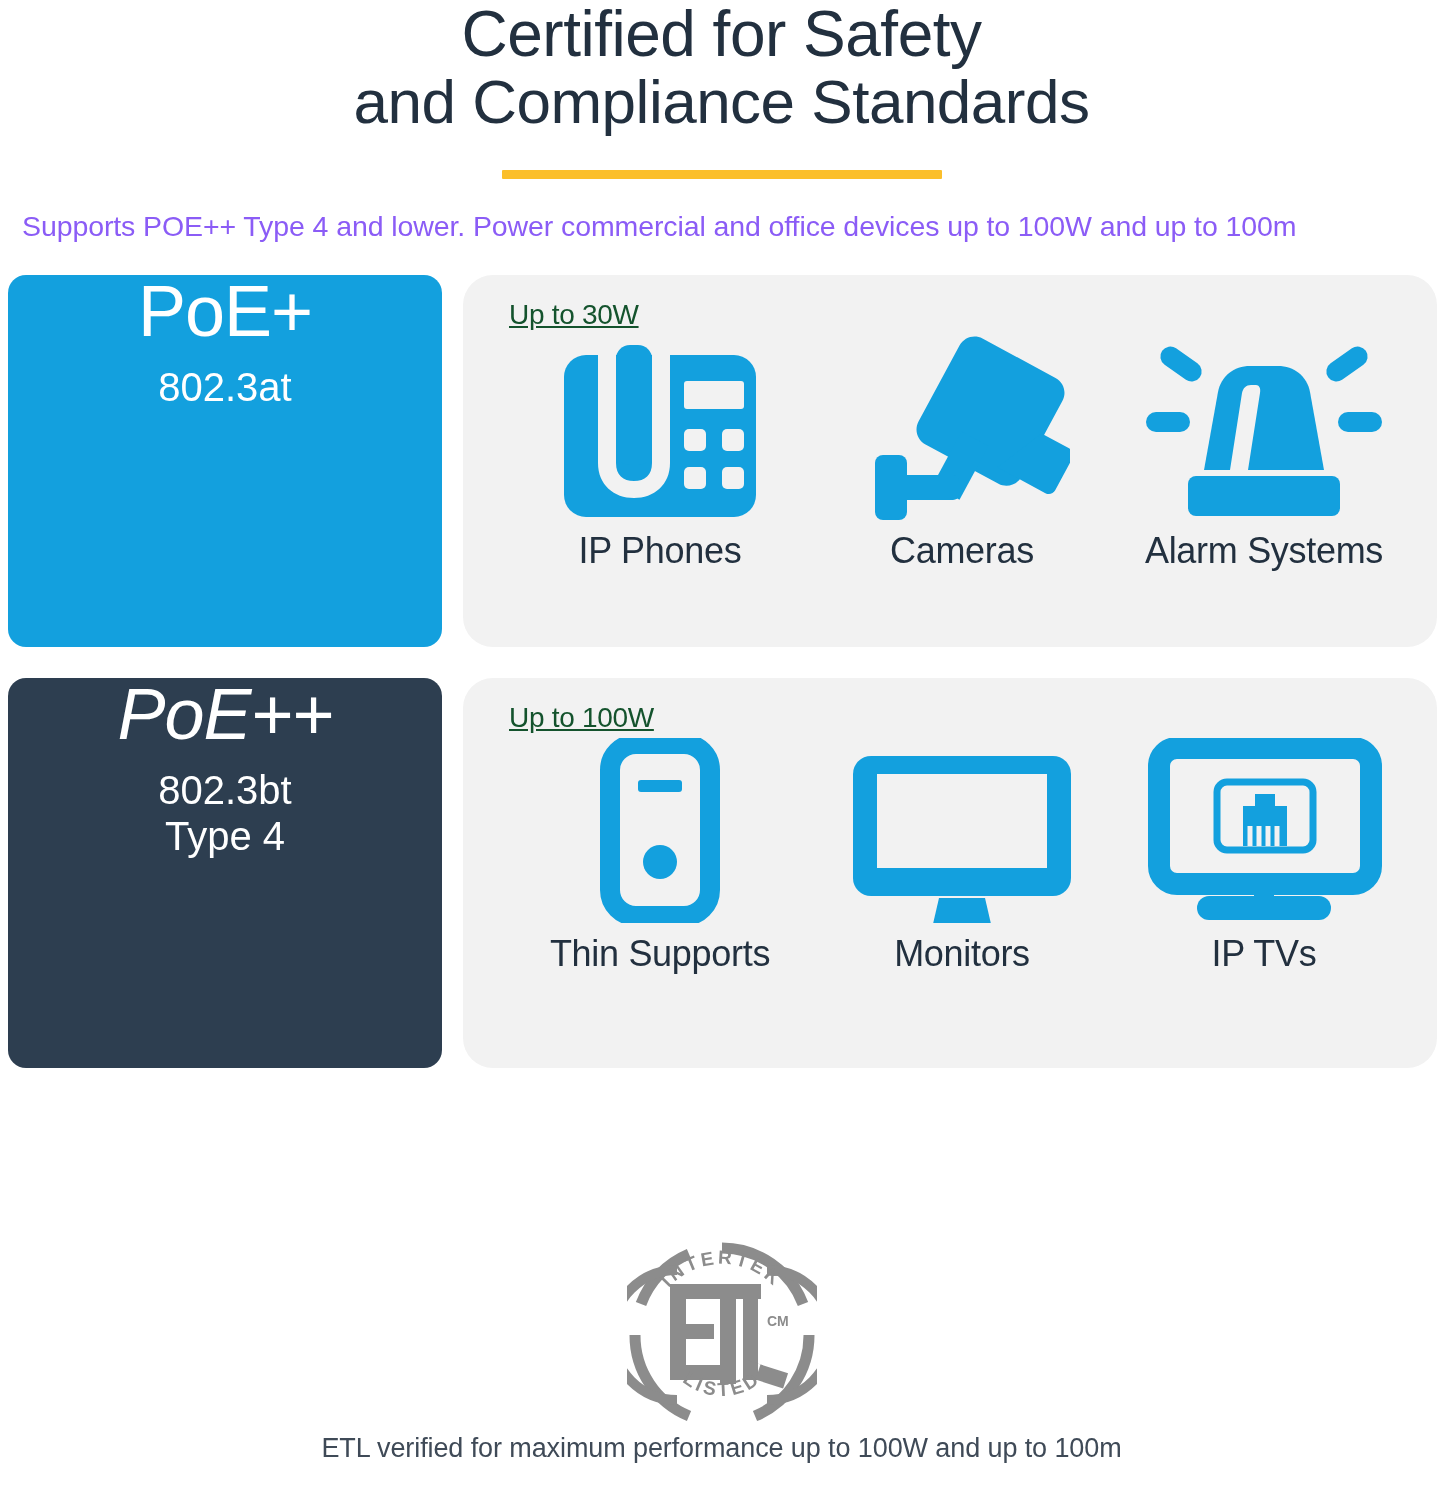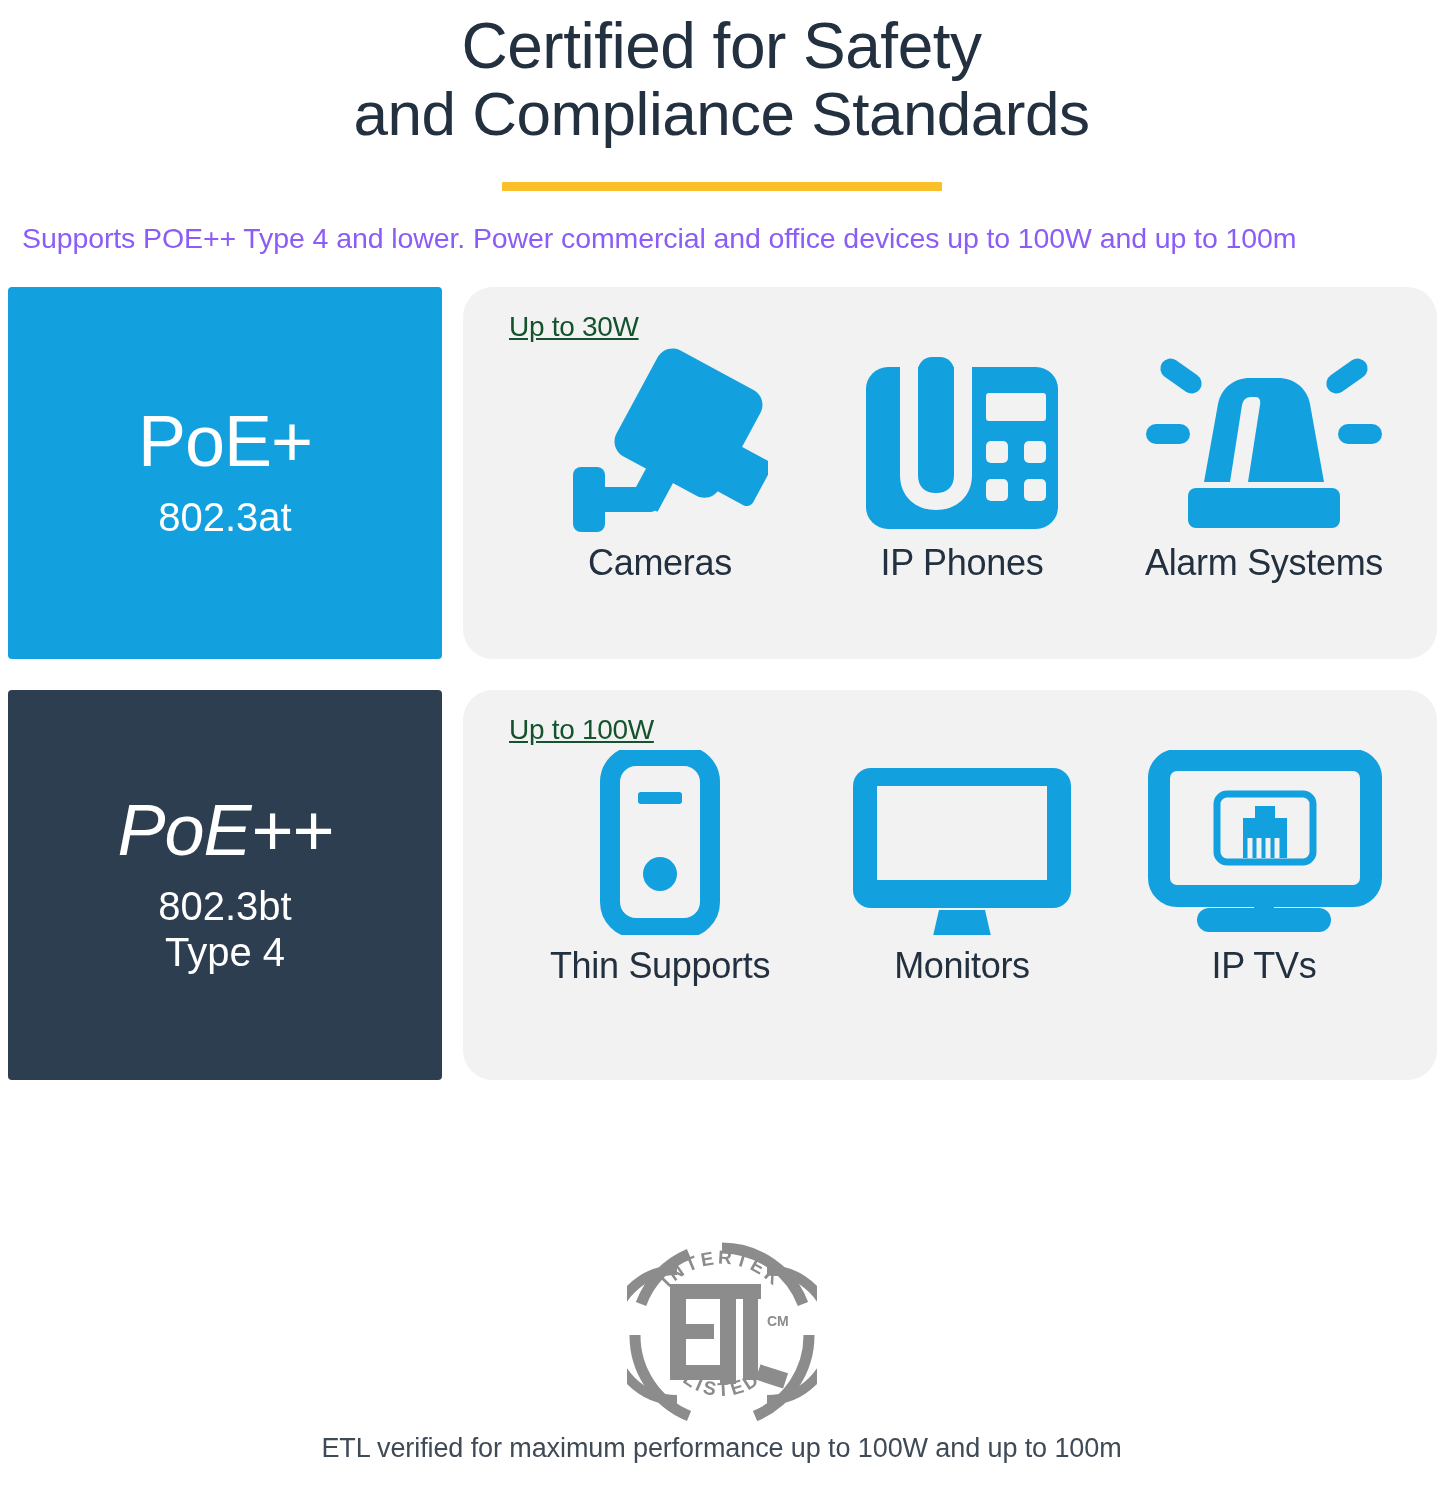--- a/index.html
+++ b/index.html
@@ -6,21 +6,21 @@
   html,body { background:#ffffff; }
   body {
     width:1443px; height:1500px;
     font-family:"Liberation Sans", sans-serif;
     color:#25313f;
     position:relative;
     overflow:hidden;
   }
 
   
-  .header { padding-top:12px; text-align:center; }
+  .header { padding-top:0; text-align:center; }
   .title-line {
     font-size:64px;
     font-weight:400;
     line-height:1.08;
     letter-spacing:-0.5px;
     color:#22303f;
   }
   .title-line.l2 { font-size:62px; }
   .underline-wrap { display:flex; justify-content:center; margin-top:34px; }
   .underline-bar { width:440px; height:9px; background:#fbbf2b; border-radius:1px; }
@@ -35,25 +35,25 @@
     white-space:nowrap;
   }
 
   
   .rows { margin-top:32px; padding:0 6px 0 8px; }
   .row { display:flex; align-items:stretch; gap:21px; }
   .row + .row { margin-top:31px; }
 
   .badge {
     width:434px;
-    border-radius:4px;
+    border-radius:18px;
     display:flex;
     flex-direction:column;
     align-items:center;
-    justify-content:center;
+    justify-content:flex-start;
     color:#ffffff;
     flex:0 0 434px;
   }
   .badge.blue { background:#13a0de; height:372px; }
   .badge.navy { background:#2d3e50; height:390px; }
   .badge-title { font-size:72px; font-weight:400; line-height:1; letter-spacing:-1px; }
   .badge.navy .badge-title { font-size:72px;font-style:italic; }
   .badge-sub { font-size:40px; font-weight:400; line-height:1.14; margin-top:18px; text-align:center; }
 
   .panel {
@@ -125,57 +125,57 @@
       <div class="badge-title">PoE+</div>
       <div class="badge-sub">802.3at</div>
     </div>
 
     <div class="panel">
       <div class="panel-head">Up to 30W</div>
       <div class="icons">
 
         <div class="icon-cell">
           <div class="glyph">
-            <svg width="215" height="185" viewBox="0 0 215 185" aria-hidden="true">
-              <g fill="#13a0de">
-
-                <path d="M63.5,86.5 L104.5,10.5 C109,2.3 119.2,-0.9 127.5,3.5 L200.5,42.9 C208.8,47.3 211.9,57.5 207.5,65.8 L166.5,141.8 C162,150 151.8,153.2 143.5,148.8 L70.5,109.4 C62.2,105 59.1,94.8 63.5,86.5 Z"></path>
-
-                <path d="M186.5,98.5 L214.5,113.6 C218,115.5 219.3,119.9 217.4,123.4 L200.2,155.3 C198.3,158.8 193.9,160.1 190.4,158.2 L142.5,132.3 Z"></path>
-
-                <path d="M106.5,96.5 L133.5,111.1 L104.5,164.8 L77.5,150.2 Z"></path>
-
-                <rect x="36" y="140" width="68" height="25" rx="6"></rect>
-
-                <rect x="20" y="120" width="32" height="65" rx="8"></rect>
-              </g>
-            </svg>
-          </div>
-          <div class="icon-label">Cameras</div>
-        </div>
-
-        <div class="icon-cell">
-          <div class="glyph">
             <svg width="200" height="175" viewBox="0 0 200 175" aria-hidden="true">
 
               <rect x="4" y="10" width="192" height="162" rx="22" fill="#13a0de"></rect>
 
               <path d="M38,6 L38,118 C38,140 54,153 74,153 C94,153 110,140 110,118 L110,6
                        L92,6 L92,118 C92,130 85,136 74,136 C63,136 56,130 56,118 L56,6 Z" fill="#f2f2f2"></path>
               <rect x="56" y="0" width="36" height="120" rx="14" fill="#13a0de"></rect>
 
               <rect x="124" y="36" width="60" height="28" rx="3" fill="#f2f2f2"></rect>
 
               <rect x="124" y="84" width="22" height="22" rx="5" fill="#f2f2f2"></rect>
               <rect x="162" y="84" width="22" height="22" rx="5" fill="#f2f2f2"></rect>
               <rect x="124" y="122" width="22" height="22" rx="5" fill="#f2f2f2"></rect>
               <rect x="162" y="122" width="22" height="22" rx="5" fill="#f2f2f2"></rect>
             </svg>
           </div>
           <div class="icon-label">IP Phones</div>
+        </div>
+
+        <div class="icon-cell">
+          <div class="glyph">
+            <svg width="215" height="185" viewBox="0 0 215 185" aria-hidden="true">
+              <g fill="#13a0de">
+
+                <path d="M63.5,86.5 L104.5,10.5 C109,2.3 119.2,-0.9 127.5,3.5 L200.5,42.9 C208.8,47.3 211.9,57.5 207.5,65.8 L166.5,141.8 C162,150 151.8,153.2 143.5,148.8 L70.5,109.4 C62.2,105 59.1,94.8 63.5,86.5 Z"></path>
+
+                <path d="M186.5,98.5 L214.5,113.6 C218,115.5 219.3,119.9 217.4,123.4 L200.2,155.3 C198.3,158.8 193.9,160.1 190.4,158.2 L142.5,132.3 Z"></path>
+
+                <path d="M106.5,96.5 L133.5,111.1 L104.5,164.8 L77.5,150.2 Z"></path>
+
+                <rect x="36" y="140" width="68" height="25" rx="6"></rect>
+
+                <rect x="20" y="120" width="32" height="65" rx="8"></rect>
+              </g>
+            </svg>
+          </div>
+          <div class="icon-label">Cameras</div>
         </div>
 
         <div class="icon-cell">
           <div class="glyph">
             <svg width="240" height="180" viewBox="0 0 240 180" aria-hidden="true">
               <g fill="#13a0de">
 
                 <rect x="14" y="14" width="46" height="20" rx="10" transform="rotate(35 37 24)"></rect>
                 <rect x="180" y="14" width="46" height="20" rx="10" transform="rotate(-35 203 24)"></rect>
 

